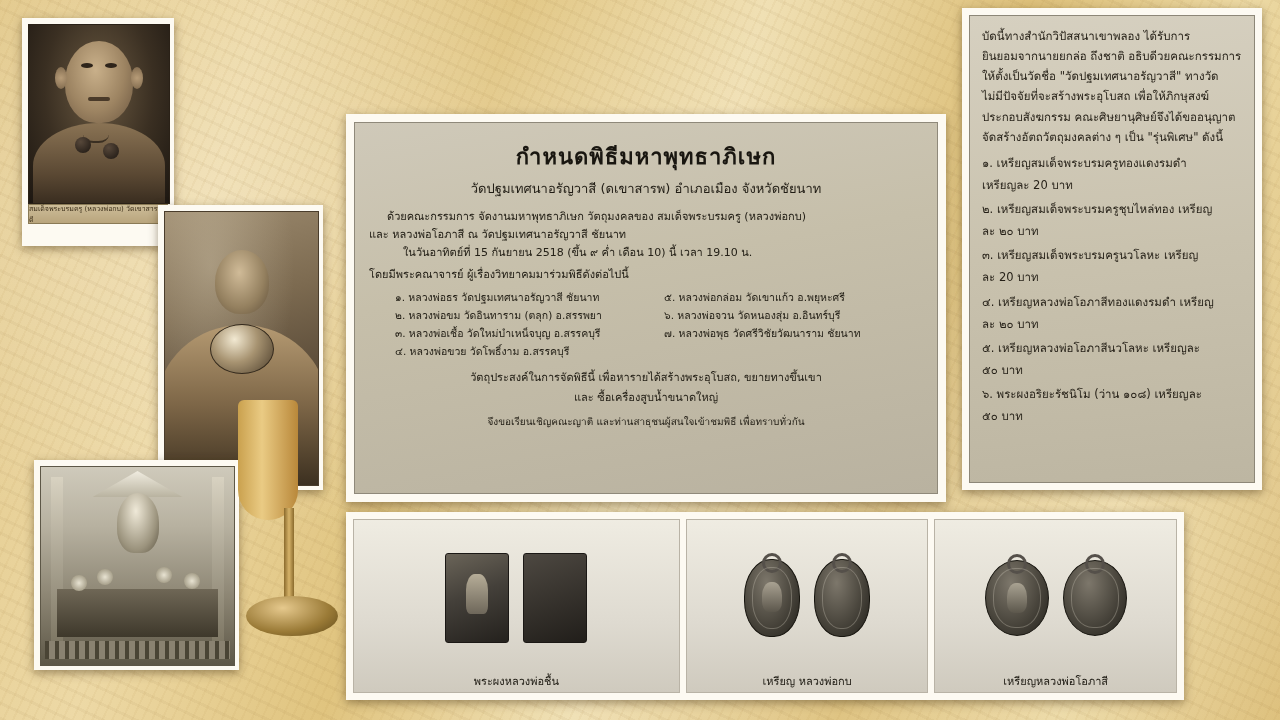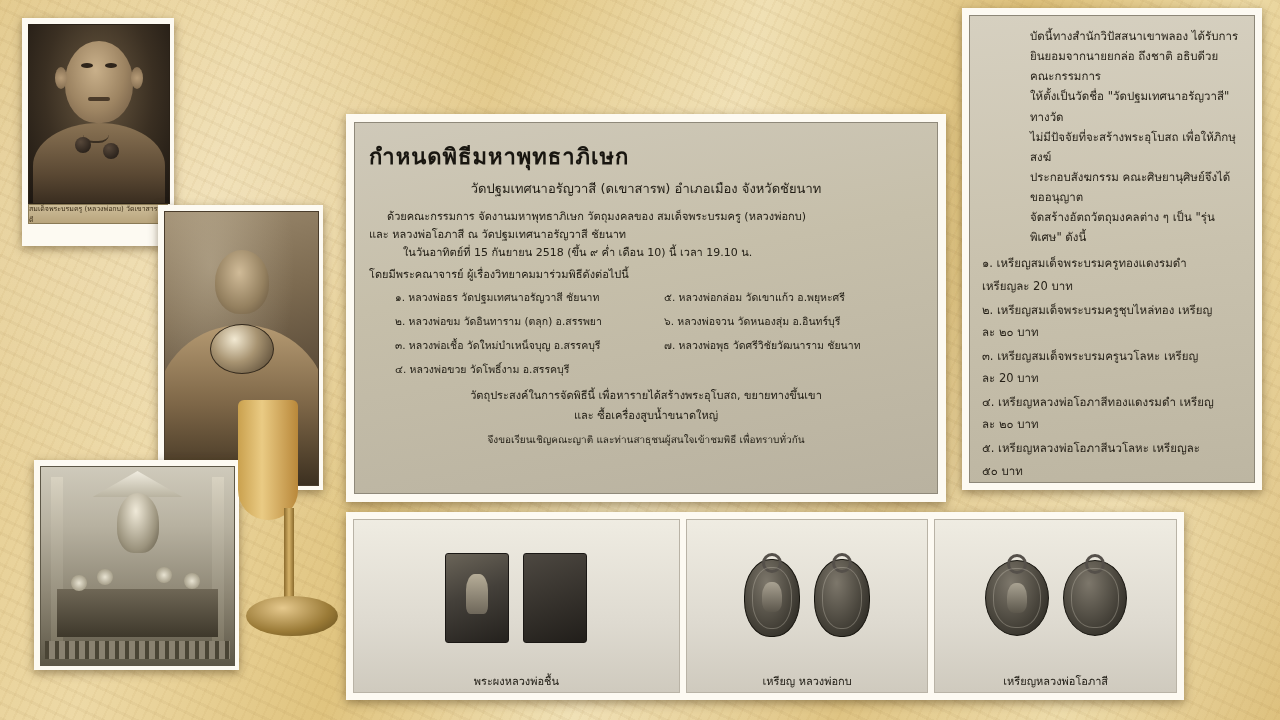--- a/index.html
+++ b/index.html
@@ -160,50 +160,50 @@
     width:100%; height:100%;
     background: linear-gradient(170deg,#cfc9b9 0%, #c6bfaa 40%, #b9b2a0 100%);
     border:1px solid #8f897a;
     box-sizing:border-box;
     padding: 10px 14px;
     color:#242017;
     font-family:"DejaVu Sans", sans-serif;
     overflow:hidden;
   }
   .doc-title {
-    text-align:left; font-size:22px; font-weight:bold; letter-spacing:1px;
+    text-align:center; font-size:22px; font-weight:bold; letter-spacing:1px;
     margin: 6px 0 4px 0; color:#191610;
   }
   .doc-subtitle {
     text-align:center; font-size:13px; margin-bottom: 10px; color:#201c14;
   }
   .doc-p { font-size:11px; line-height:1.45; margin: 2px 0; }
   .doc-p.indent { text-indent: 18px; }
   .doc-list {
     display:grid; grid-template-columns: 1fr 1fr;
-    gap: 7px 10px; margin: 6px 0 8px 26px; font-size:10.5px;
+    gap: 1px 10px; margin: 6px 0 8px 26px; font-size:10.5px;
   }
   .doc-list div { white-space: nowrap; }
   .doc-foot { font-size:11px; text-align:center; margin-top:2px; }
   .doc-foot.small { font-size:10px; }
 
   
   #p-pricelist {
     left: 962px; top: 8px; width: 300px; height: 482px;
     padding: 7px;
   }
   .price-inner {
     width:100%; height:100%;
     background: linear-gradient(175deg,#d6d0c0 0%, #c9c2ae 50%, #bdb6a2 100%);
     border:1px solid #8d8778;
     box-sizing:border-box; padding: 10px 12px;
     color:#241f16; font-size:11.5px; line-height:1.75;
     overflow:hidden;
   }
-  .price-para { margin-bottom: 6px; margin-left: 48px; }
+  .price-para { margin-bottom: 6px; }
   .price-item { margin: 2px 0; }
   .price-sub { margin: 0 0 4px 0; }
 
   
   #p-amulets {
     left: 346px; top: 512px; width: 838px; height: 188px;
     padding: 7px;
   }
   .amulet-row { display:flex; height:100%; gap:6px; }
   .amulet-cell {

